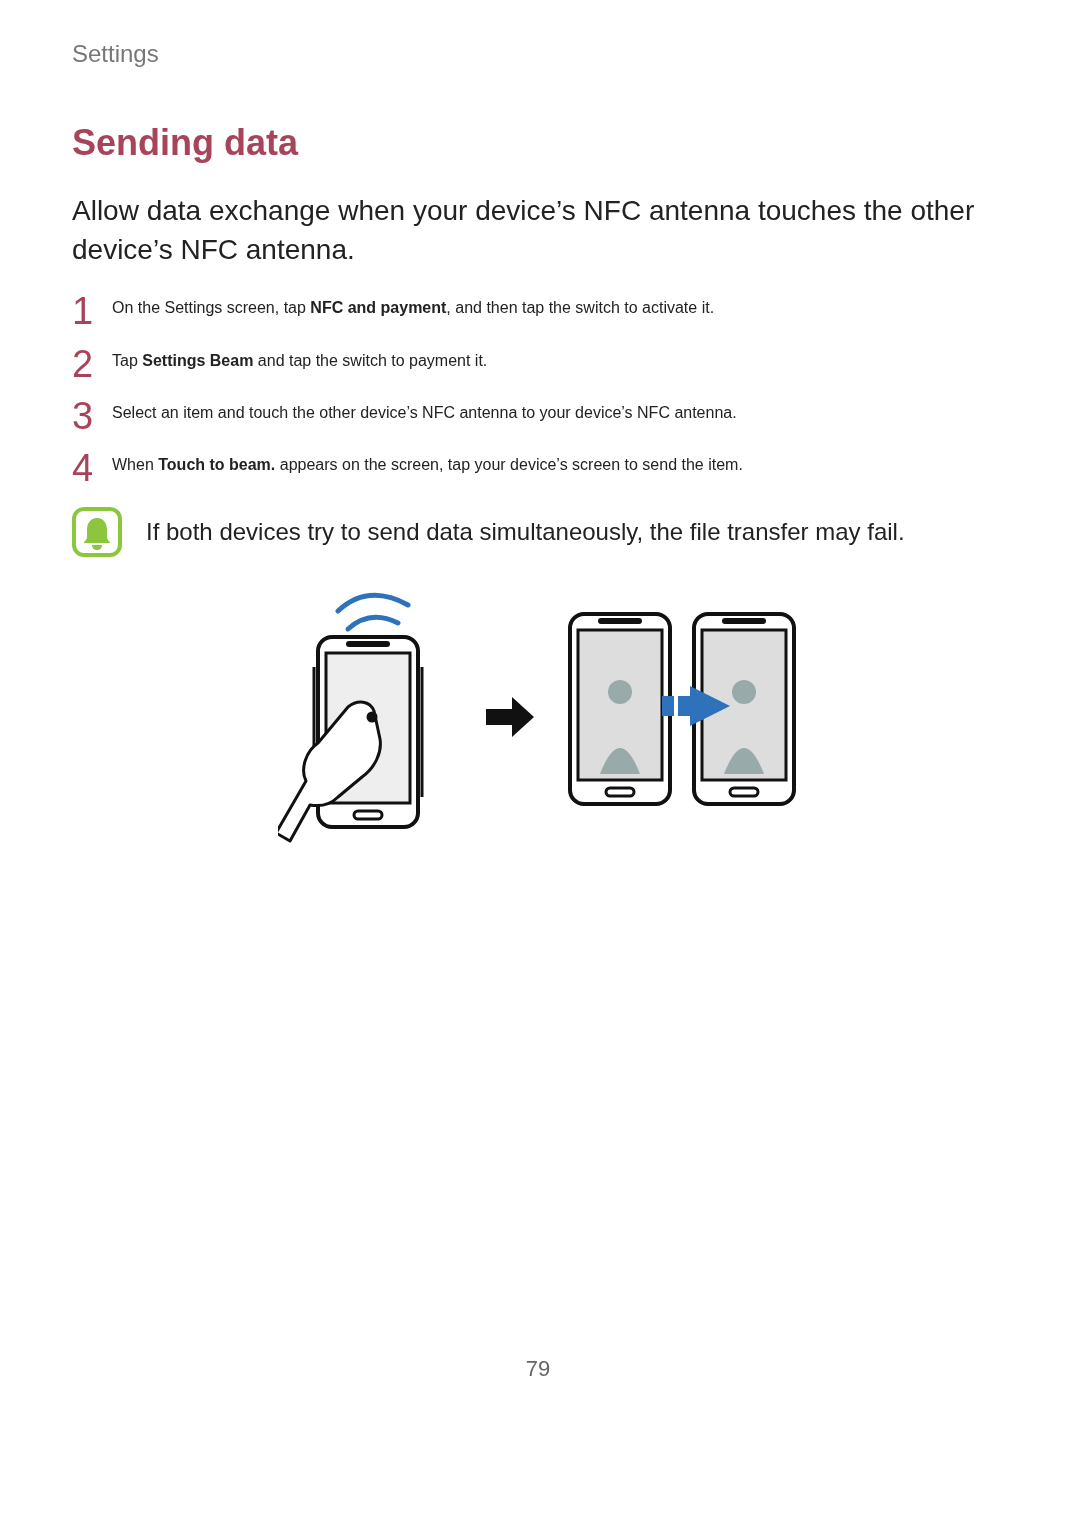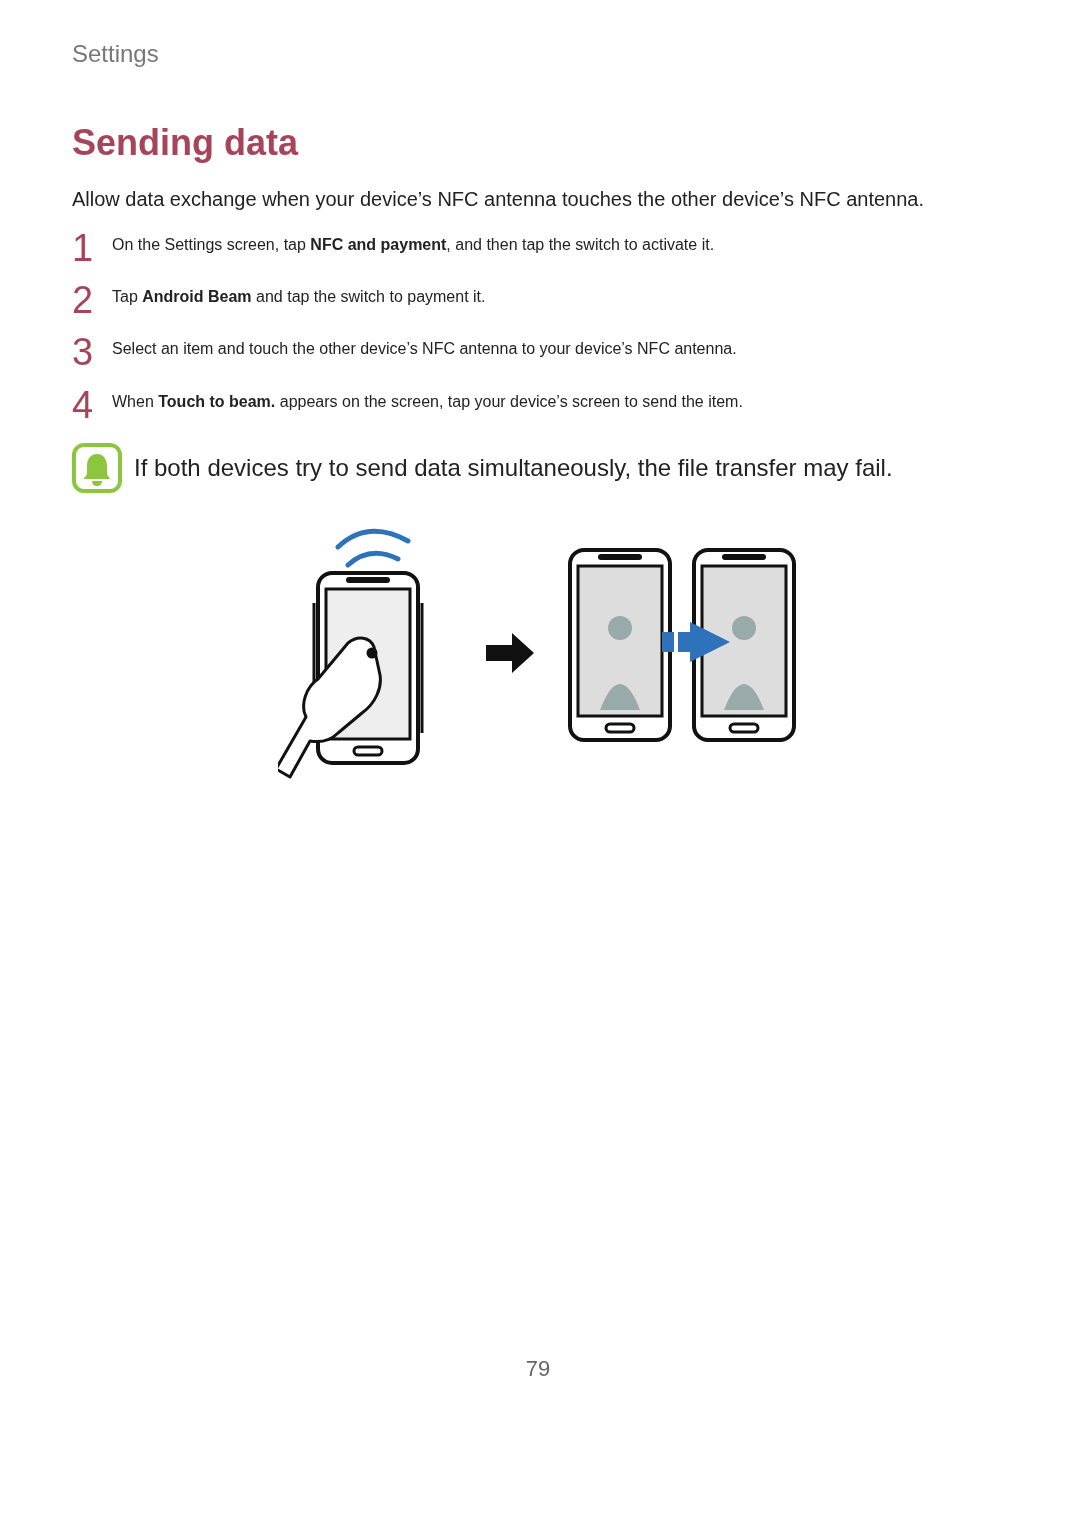--- a/index.html
+++ b/index.html
@@ -21,21 +21,21 @@
     color: #777;
     margin-bottom: 54px;
   }
   .section-title {
     font-size: 36px;
     font-weight: 700;
     color: #a8445a;
     margin: 4px 0 22px 0;
   }
   .intro {
-    font-size: 20px;
+    font-size: 28px;
     color: #222;
     line-height: 1.38;
   }
   ol.steps {
     list-style: none;
     padding: 0;
     margin: 0 0 18px 0;
     counter-reset: step;
   }
   ol.steps > li {
@@ -53,21 +53,21 @@
     left: 0;
     top: -12px;
     font-size: 38px;
     font-weight: 400;
     color: #a8445a;
     font-family: "Segoe UI", Arial, sans-serif;
   }
   .note-row {
     display: flex;
     align-items: center;
-    gap: 12px;
+    gap: 24px;
     margin-top: 4px;
     margin-bottom: 30px;
     text-align: center;
   }
   .note-icon {
     width: 50px;
     height: 50px;
     flex-shrink: 0;
   }
   .note-text {
@@ -100,21 +100,21 @@
 
   <h2 class="section-title">Sending data</h2>
 
   <p class="intro">Allow data exchange when your device’s NFC antenna touches the other device’s NFC antenna.</p>
 
   <ol class="steps">
     <li>
       <span>On the Settings screen, tap </span><strong>NFC and payment</strong><span>, and then tap the switch to activate it.</span>
     </li>
     <li>
-      <span>Tap </span><strong>Android Beam</strong><span> and tap the switch to payment it.</span>
+      <span>Tap </span><strong>Settings Beam</strong><span> and tap the switch to payment it.</span>
     </li>
     <li>
       <span>Select an item and touch the other device’s NFC antenna to your device’s NFC antenna.</span>
     </li>
     <li>
       <span>When </span><strong>Touch to beam.</strong><span> appears on the screen, tap your device’s screen to send the item.</span>
     </li>
   </ol>
 
   <div class="note-row">

